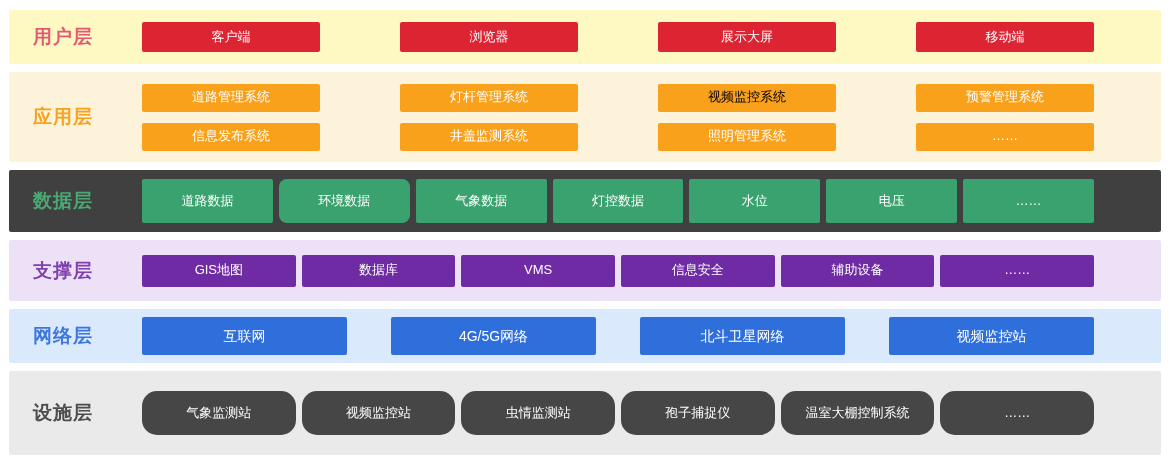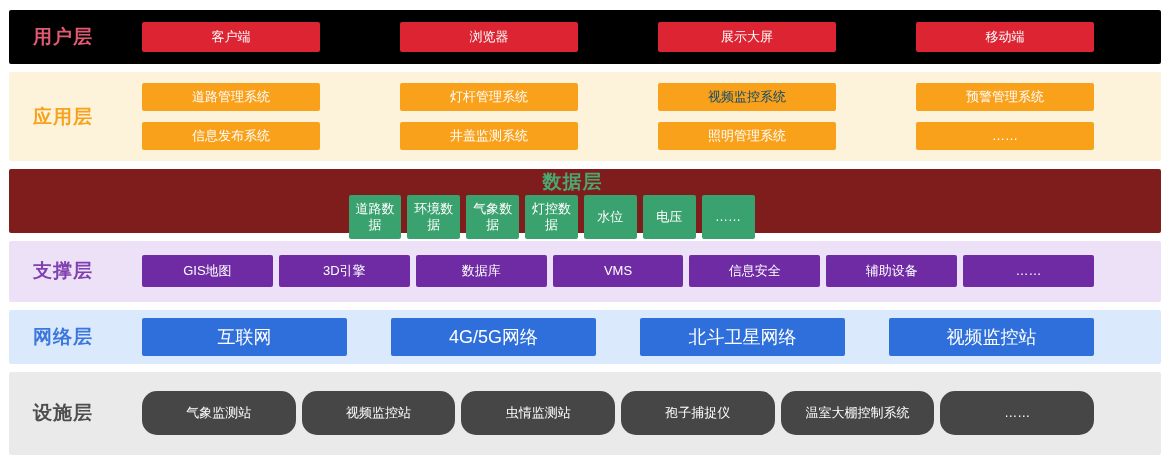--- a/index.html
+++ b/index.html
@@ -67,75 +67,74 @@
     border-radius: 2px;
     padding: 0 6px;
     flex: 0 0 auto;
   }
 
   
   .band:nth-of-type(1) .box { height: 30px; width: 178px; }
   .band:nth-of-type(2) .box { height: 28px; width: 178px; }
   .band:nth-of-type(3) .box { height: 44px; flex: 1 1 0; }
   .band:nth-of-type(4) .box { height: 32px; flex: 1 1 0; }
-  .band:nth-of-type(5) .box { height: 38px; width: 205px; font-size: 18px; }
+  .band:nth-of-type(5) .box { height: 38px; width: 205px; font-size: 14px; }
   .band:nth-of-type(6) .box { height: 44px; flex: 1 1 0; border-radius: 15px; }
 </style>
 </head>
 <body>
 
 <div id="diagram">
-    <section class="band" style="background: #000000;">
+    <section class="band" style="background: #fef9c3;">
     <span class="layer-label" style="color: rgb(226, 90, 114);">用户层</span>
     <div class="rows">
         <div class="box-row">
           <div class="box" style="background: rgb(220, 36, 51); color: rgb(255, 255, 255);">客户端</div>
           <div class="box" style="background: rgb(220, 36, 51); color: rgb(255, 255, 255);">浏览器</div>
           <div class="box" style="background: rgb(220, 36, 51); color: rgb(255, 255, 255);">展示大屏</div>
           <div class="box" style="background: rgb(220, 36, 51); color: rgb(255, 255, 255);">移动端</div>
         </div>
       </div>
   </section>
     <section class="band" style="background: rgb(253, 243, 219);">
     <span class="layer-label" style="color: rgb(246, 162, 29);">应用层</span>
     <div class="rows">
         <div class="box-row">
           <div class="box" style="background: rgb(249, 161, 27); color: rgb(255, 255, 255);">道路管理系统</div>
           <div class="box" style="background: rgb(249, 161, 27); color: rgb(255, 255, 255);">灯杆管理系统</div>
-          <div class="box" style="background: rgb(249, 161, 27); color: #0c4a6e; text-align: center;">视频监控系统</div>
+          <div class="box" style="background: rgb(249, 161, 27); color: #000000; text-align: center;">视频监控系统</div>
           <div class="box" style="background: rgb(249, 161, 27); color: rgb(255, 255, 255);">预警管理系统</div>
         </div>
         <div class="box-row">
           <div class="box" style="background: rgb(249, 161, 27); color: rgb(255, 255, 255);">信息发布系统</div>
           <div class="box" style="background: rgb(249, 161, 27); color: rgb(255, 255, 255);">井盖监测系统</div>
           <div class="box" style="background: rgb(249, 161, 27); color: rgb(255, 255, 255);">照明管理系统</div>
           <div class="box" style="background: rgb(249, 161, 27); color: rgb(255, 255, 255);">……</div>
         </div>
       </div>
   </section>
-    <section class="band" style="background: #7f1d1d; flex-direction: column;">
+    <section class="band" style="background: #404040;">
     <span class="layer-label" style="color: rgb(74, 168, 115);">数据层</span>
     <div class="rows">
         <div class="box-row">
           <div class="box" style="background: rgb(58, 162, 110); color: rgb(255, 255, 255);">道路数据</div>
-          <div class="box" style="background: rgb(58, 162, 110); color: rgb(255, 255, 255);">环境数据</div>
+          <div class="box" style="background: rgb(58, 162, 110); color: rgb(255, 255, 255); border-radius: 8px;">环境数据</div>
           <div class="box" style="background: rgb(58, 162, 110); color: rgb(255, 255, 255);">气象数据</div>
           <div class="box" style="background: rgb(58, 162, 110); color: rgb(255, 255, 255);">灯控数据</div>
           <div class="box" style="background: rgb(58, 162, 110); color: rgb(255, 255, 255);">水位</div>
           <div class="box" style="background: rgb(58, 162, 110); color: rgb(255, 255, 255);">电压</div>
           <div class="box" style="background: rgb(58, 162, 110); color: rgb(255, 255, 255);">……</div>
         </div>
       </div>
   </section>
     <section class="band" style="background: rgb(236, 225, 247);">
     <span class="layer-label" style="color: rgb(128, 64, 176);">支撑层</span>
     <div class="rows">
         <div class="box-row">
           <div class="box" style="background: rgb(111, 43, 163); color: rgb(255, 255, 255);">GIS地图</div>
-          <div class="box" style="background: rgb(111, 43, 163); color: rgb(255, 255, 255);">3D引擎</div>
           <div class="box" style="background: rgb(111, 43, 163); color: rgb(255, 255, 255);">数据库</div>
           <div class="box" style="background: rgb(111, 43, 163); color: rgb(255, 255, 255);">VMS</div>
           <div class="box" style="background: rgb(111, 43, 163); color: rgb(255, 255, 255);">信息安全</div>
           <div class="box" style="background: rgb(111, 43, 163); color: rgb(255, 255, 255);">辅助设备</div>
           <div class="box" style="background: rgb(111, 43, 163); color: rgb(255, 255, 255);">……</div>
         </div>
       </div>
   </section>
     <section class="band" style="background: rgb(219, 233, 252);">
     <span class="layer-label" style="color: rgb(59, 119, 220);">网络层</span>

